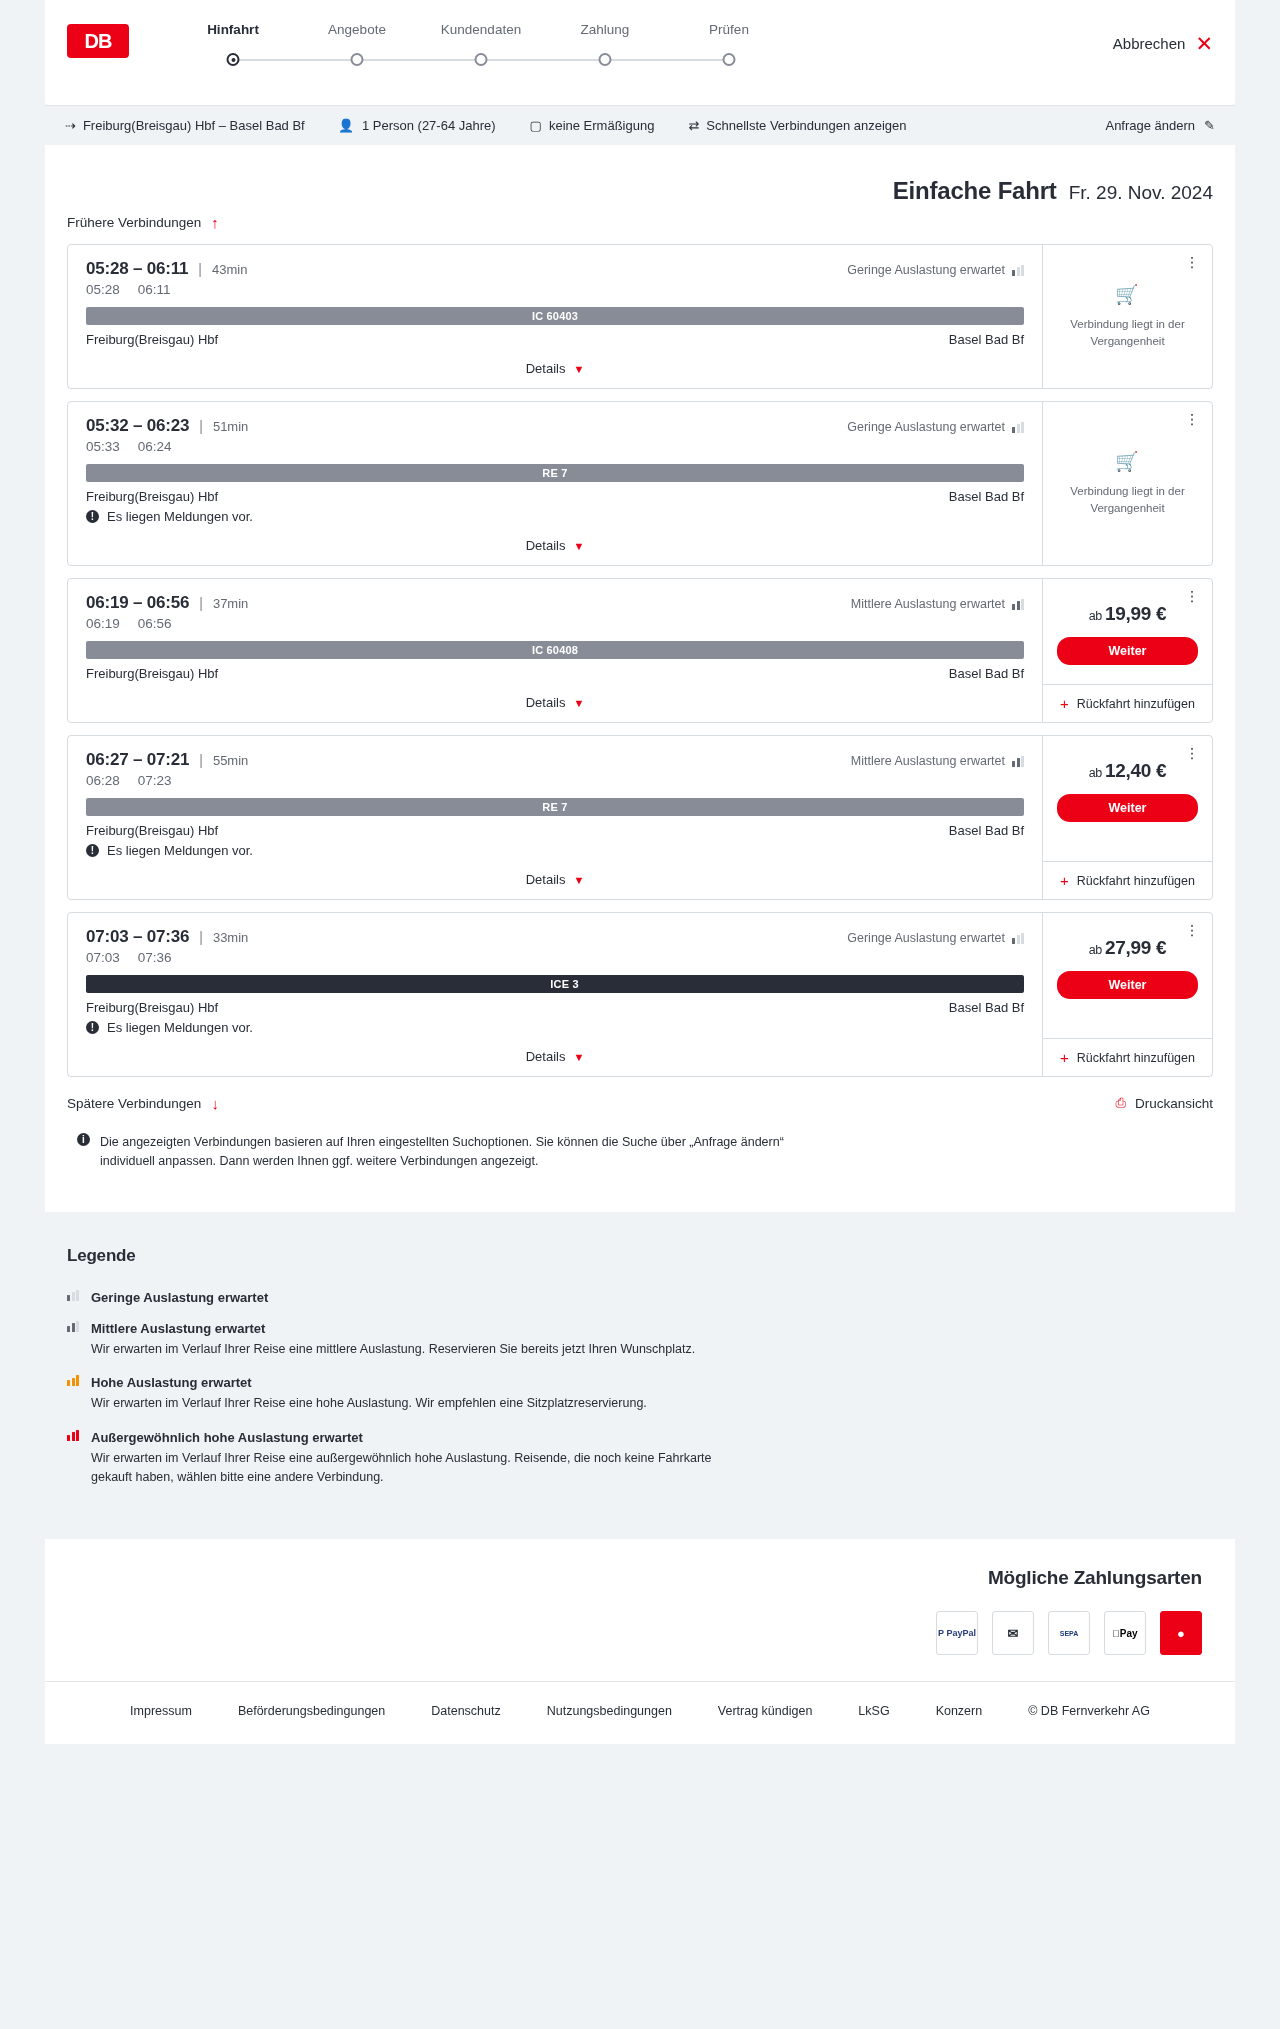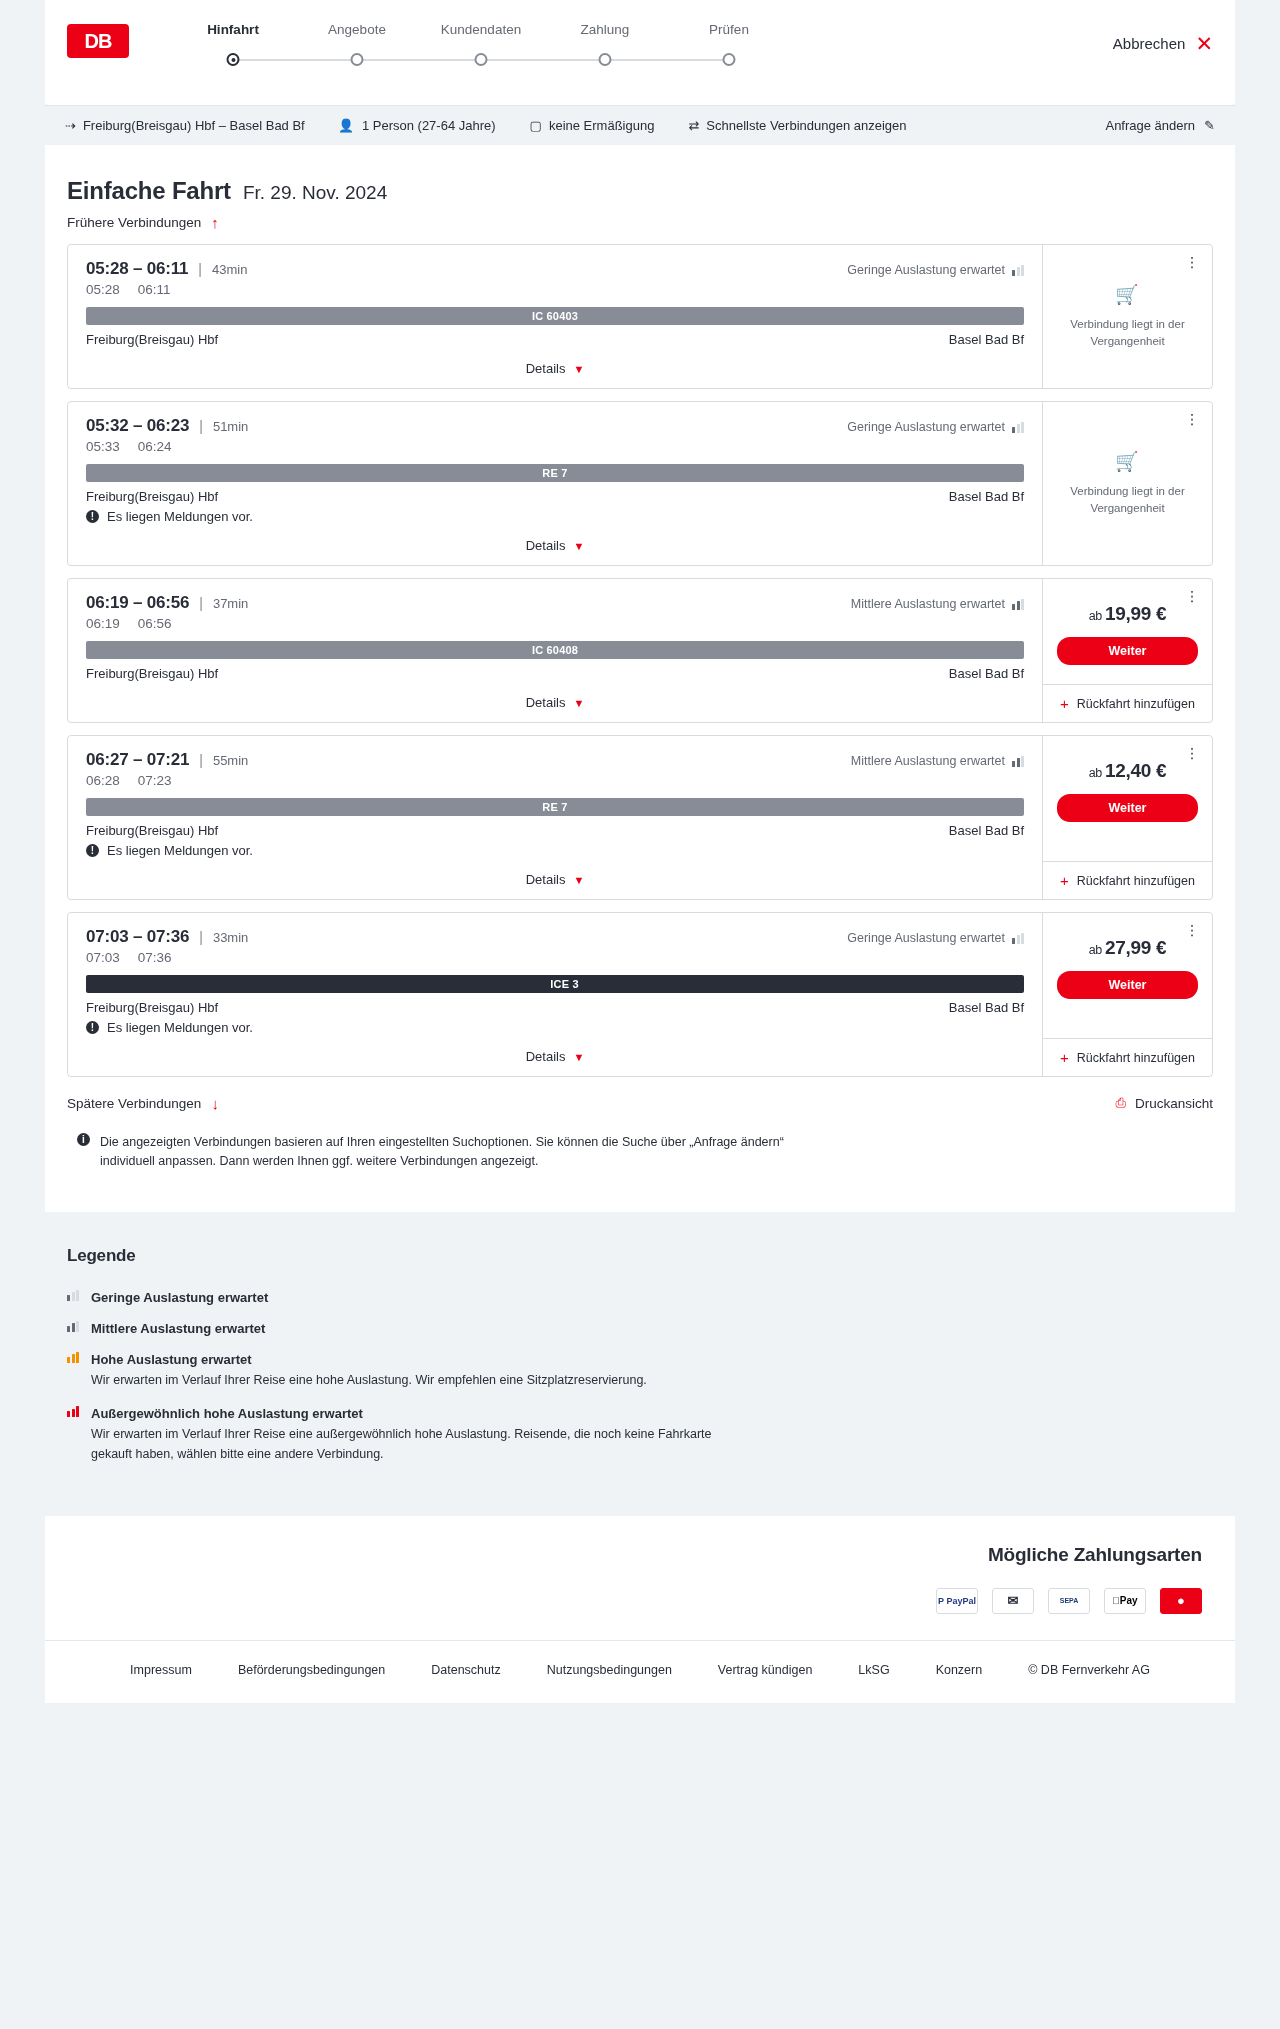--- a/index.html
+++ b/index.html
@@ -68,21 +68,21 @@
     gap: 0;
     min-height: 40px;
   }
   .qb-item { display:flex; align-items:center; gap:7px; margin-right: 34px; white-space:nowrap; }
   .qb-spacer { flex:1; }
   .qb-edit { display:flex; align-items:center; gap:9px; cursor:pointer;text-align:right; }
   .ico { display:inline-block; }
 
   
   .content { margin: 0 45px; background:#fff; padding: 0 0 40px 0; }
-  .title-row { padding: 32px 22px 0 22px; display:flex; align-items:baseline; gap: 12px;}
+  .title-row { padding: 32px 22px 0 22px; display:flex; align-items:baseline; gap: 12px; justify-content: flex-end;}
   .title-main { font-size: 24px; font-weight: bold; letter-spacing:-0.2px;}
   .title-date { font-size: 19px; color:#282d37; }
   .earlier-row {
     padding: 10px 22px 14px 22px; display:flex; align-items:center; gap:10px;
     font-size:13.5px; color:#282d37; cursor:pointer;
   }
   .arrow-up, .arrow-down { color:#ec0016; font-size:15px; line-height:1; }
 
   
   .conn {
@@ -173,21 +173,21 @@
   .leg-body { flex:1; }
   .leg-title { font-size:13px; font-weight:bold; }
   .leg-desc { font-size:12.5px; color:#282d37; line-height:1.55; margin-top:4px; max-width: 640px;}
   .bars.xhigh i { background:#ec0016; }
 
   
   .payments { margin: 0 45px; background:#fff; padding: 28px 33px 26px 22px; }
   .pay-title { text-align:right; font-size:19px; font-weight:bold; letter-spacing:-0.2px;}
   .pay-row { display:flex; justify-content:flex-end; gap:14px; margin-top: 22px; align-items:center;}
   .pay-chip {
-    width:42px;height:26px;border:1px solid #d7dce1;border-radius:3px;background:#fff;
+    width:42px;height:44px;border:1px solid #d7dce1;border-radius:3px;background:#fff;
     display:flex;align-items:center;justify-content:center;font-size:9px;font-weight:bold;
   }
   .pay-chip.paypal { border-color:#d7dce1; color:#253b80; }
   .pay-chip.sepa { color:#1a3a7a; font-size:7px;}
   .pay-chip.apple { color:#000; font-size:10px;}
   .pay-chip.db { background:#ec0016; color:#fff; border-color:#ec0016; font-size:13px;}
   .pay-chip.giro { color:#282d37; font-size:13px;}
 
   
   .footer {
@@ -519,20 +519,21 @@
           </div>
         </div>
         <div class="leg-item">
           <span class="bars mid">
             <i class="b1"></i>
             <i class="b2"></i>
             <i class="b3"></i>
           </span>
           <div class="leg-body">
             <div class="leg-title">Mittlere Auslastung erwartet</div>
+            <div class="leg-desc">Wir erwarten im Verlauf Ihrer Reise eine mittlere Auslastung. Reservieren Sie bereits jetzt Ihren Wunschplatz.</div>
           </div>
         </div>
         <div class="leg-item">
           <span class="bars high">
             <i class="b1"></i>
             <i class="b2"></i>
             <i class="b3"></i>
           </span>
           <div class="leg-body">
             <div class="leg-title">Hohe Auslastung erwartet</div>

